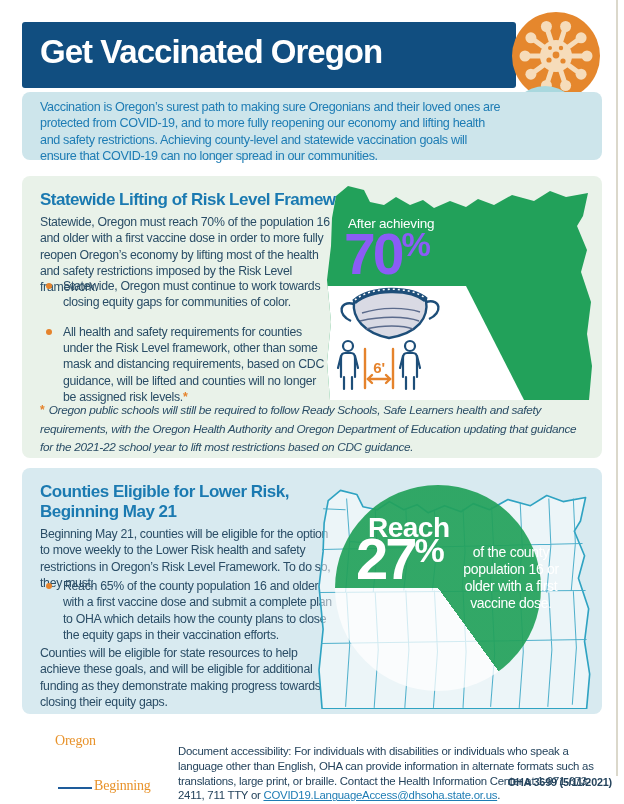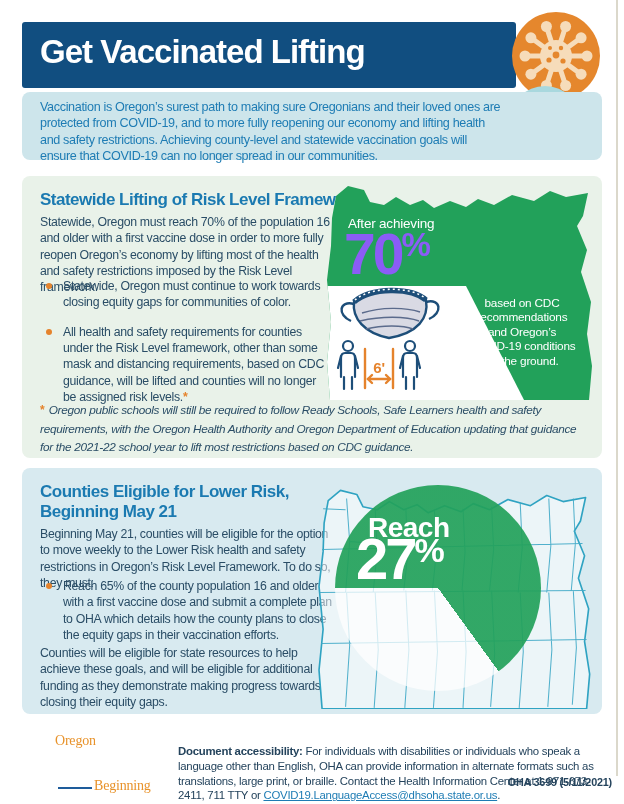--- a/index.html
+++ b/index.html
@@ -41,40 +41,40 @@
   .county-map-svg{left:318px;top:478px;}
   .pie{left:335px;top:485px;width:206px;height:206px;border-radius:50%;
        background:conic-gradient(from 270deg, rgba(34,161,90,0.92) 0 65%, rgba(255,255,255,0.74) 65% 100%);}
   .pie-lead{left:368px;top:512px;color:#fff;font-size:28px;font-weight:bold;letter-spacing:-0.5px;}
   .pie-65{left:356px;top:530px;color:#fff;font-weight:bold;font-size:58px;line-height:1;letter-spacing:-3px;}
   .pie-65 .pct{font-size:34px;letter-spacing:-1px;vertical-align:17px;}
   .pie-text{left:438px;top:544px;width:146px;color:#fff;font-size:14px;line-height:1.22;text-align:center;letter-spacing:-0.3px;}
 
   
   .footer-text{left:178px;top:744px;width:434px;color:#24435c;font-size:11.4px;line-height:1.3;letter-spacing:-0.25px;}
-  .footer-text b{font-weight:bold;}
+  .footer-text b{font-weight:normal;}
   .footer-link{color:#1e7cb4;text-decoration:underline;}
   .doc-number{left:178px;top:776px;width:434px;text-align:right;color:#24435c;font-size:10.8px;font-weight:bold;letter-spacing:-0.2px;}
 
   
   .logo{left:22px;top:733px;width:155px;height:64px;font-family:"Liberation Serif",serif;}
   .logo-main{position:absolute;left:0;top:4px;color:#1e5c9b;font-size:48px;line-height:0.9;letter-spacing:-2px;}
   .logo-top{position:absolute;left:33px;top:0px;color:#e8922a;font-size:14px;}
   .logo-bottom{position:absolute;left:72px;top:45px;color:#e8922a;font-size:14px;}
   .logo-line{position:absolute;left:36px;top:54px;width:34px;height:2px;background:#1e5c9b;}
 
   .right-hairline{left:616px;top:0;width:2px;height:776px;background:#dbd8cb;}
 </style>
 </head>
 <body>
 
 <div class="page">
 
   <div class="abs header-bar"></div>
-  <div class="abs page-title">Get Vaccinated Lifting</div>
+  <div class="abs page-title">Get Vaccinated Oregon</div>
 
   <div class="abs virus-badge">
     <svg width="88" height="88" viewBox="-44 -44 88 88">
       <circle cx="0" cy="0" r="44" fill="#e5872d"></circle>
       <g stroke="#f6dcba" stroke-width="5" stroke-linecap="round">
         <line x1="0" y1="0" x2="27" y2="0"></line>
           <line x1="0" y1="0" x2="21.9" y2="15.9"></line>
         <line x1="0" y1="0" x2="8.4" y2="25.7"></line>
           <line x1="0" y1="0" x2="-8.4" y2="25.7"></line>
         <line x1="0" y1="0" x2="-21.9" y2="15.9"></line>
@@ -174,25 +174,20 @@
         <line x1="42" y1="205" x2="64" y2="205"></line>
         <path d="M46,201 L42,205 L46,209" fill="none"></path>
         <path d="M60,201 L64,205 L60,209" fill="none"></path>
       </g>
       <text x="53" y="199" text-anchor="middle" font-size="15" font-weight="bold" fill="#e5832c">6'</text>
     </svg>
   </div>
 
   <div class="abs badge-lead">After achieving</div>
   <div class="abs badge-70"><span>70</span><span class="pct">%</span></div>
-  <div class="abs badge-normal-lines pre">based on CDC
-recommendations
-and Oregon’s
-COVID-19 conditions
-on the ground.</div>
 
   <div class="abs sec2-box"></div>
   <div class="abs sec-heading pre" style="left:40px;top:482px;width:300px;">Counties Eligible for Lower Risk,
 Beginning May 21</div>
   <div class="abs body-text" style="left:40px;top:526px;width:296px;">Beginning May 21, counties will be eligible for the option to move weekly to the Lower Risk health and safety restrictions in Oregon’s Risk Level Framework. To do so, they must:</div>
   <ul class="abs bullets body-text" style="left:44px;top:578px;width:290px;">
     <li><span>Reach 65% of the county population 16 and older with a first vaccine dose and submit a complete plan to OHA which details how the county plans to close the equity gaps in their vaccination efforts.</span></li>
   </ul>
   <div class="abs body-text" style="left:40px;top:645px;width:292px;">Counties will be eligible for state resources to help achieve these goals, and will be eligible for additional funding as they demonstrate making progress towards closing their equity gaps.</div>
 
@@ -203,20 +198,24 @@
                M86,30 L88,74 L84,110 M86,110 L89,168 L85,225 M114,32 L116,72 L112,110 M114,110 L117,170 L113,225
                M142,30 L144,72 L141,110 M142,110 L145,170 L142,225 M170,28 L172,70 L168,110 M170,110 L173,172 L169,224
                M198,24 L200,68 L196,112 M198,112 L201,170 L197,225 M226,20 L228,66 L224,112 M226,112 L229,168 L225,224
                M250,20 L252,64 L248,110 M250,110 L253,166 L249,222
                M4,70 L259,64 M2,112 L262,110 M3,162 L263,158 M31,62 L55,64 M5,30 L27,31" fill="none" stroke="#3fa9c6" stroke-width="1" opacity="0.9"></path>
     </svg>
   </div>
   <div class="abs pie"></div>
   <div class="abs pie-lead">Reach</div>
   <div class="abs pie-65"><span>27</span><span class="pct">%</span></div>
+  <div class="abs pie-text pre">of the county
+population 16 or
+older with a first
+vaccine dose.</div>
 
   <div class="abs logo">
     <div class="logo-top">Oregon</div>
     <div class="logo-line"></div>
     <div class="logo-bottom">Beginning</div>
   </div>
 
   <div class="abs footer-text">
     <b>Document accessibility:</b><span> For individuals with disabilities or individuals who speak a language other than English, OHA can provide information in alternate formats such as translations, large print, or braille. Contact the Health Information Center at 1-971-673-2411, 711 TTY or </span><a href="#" class="footer-link">COVID19.LanguageAccess@dhsoha.state.or.us</a><span>.</span>
   </div>

